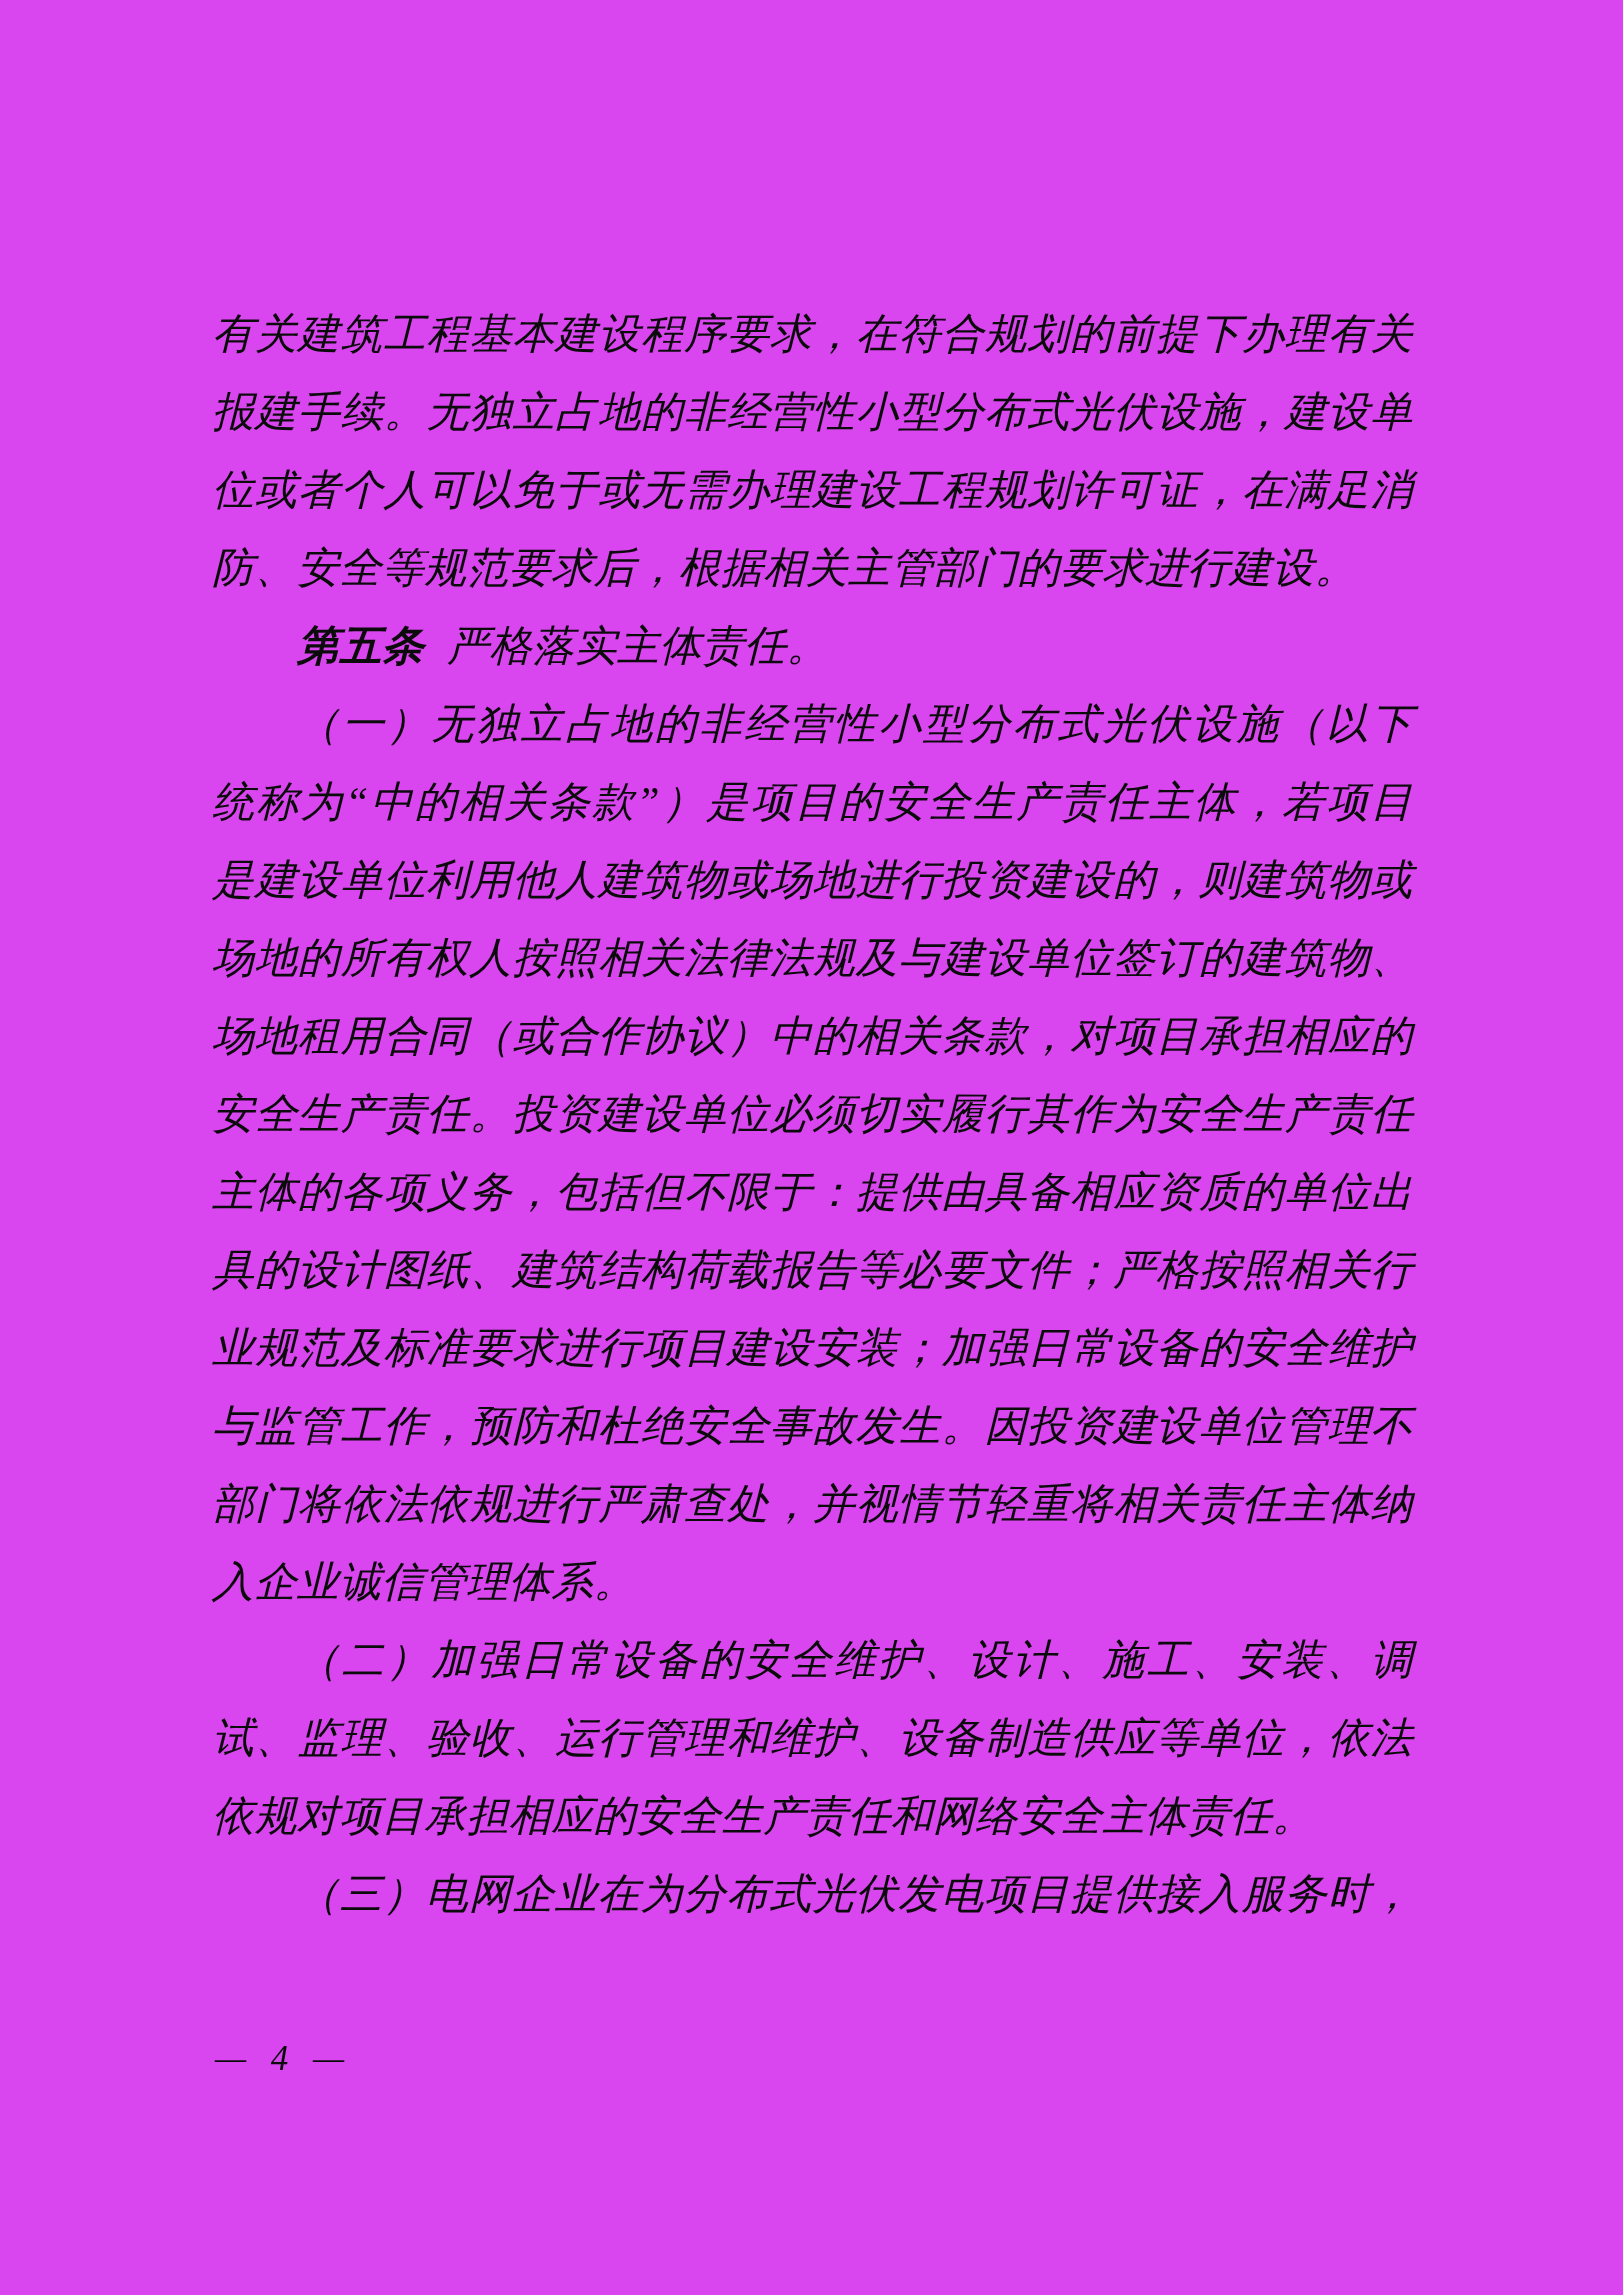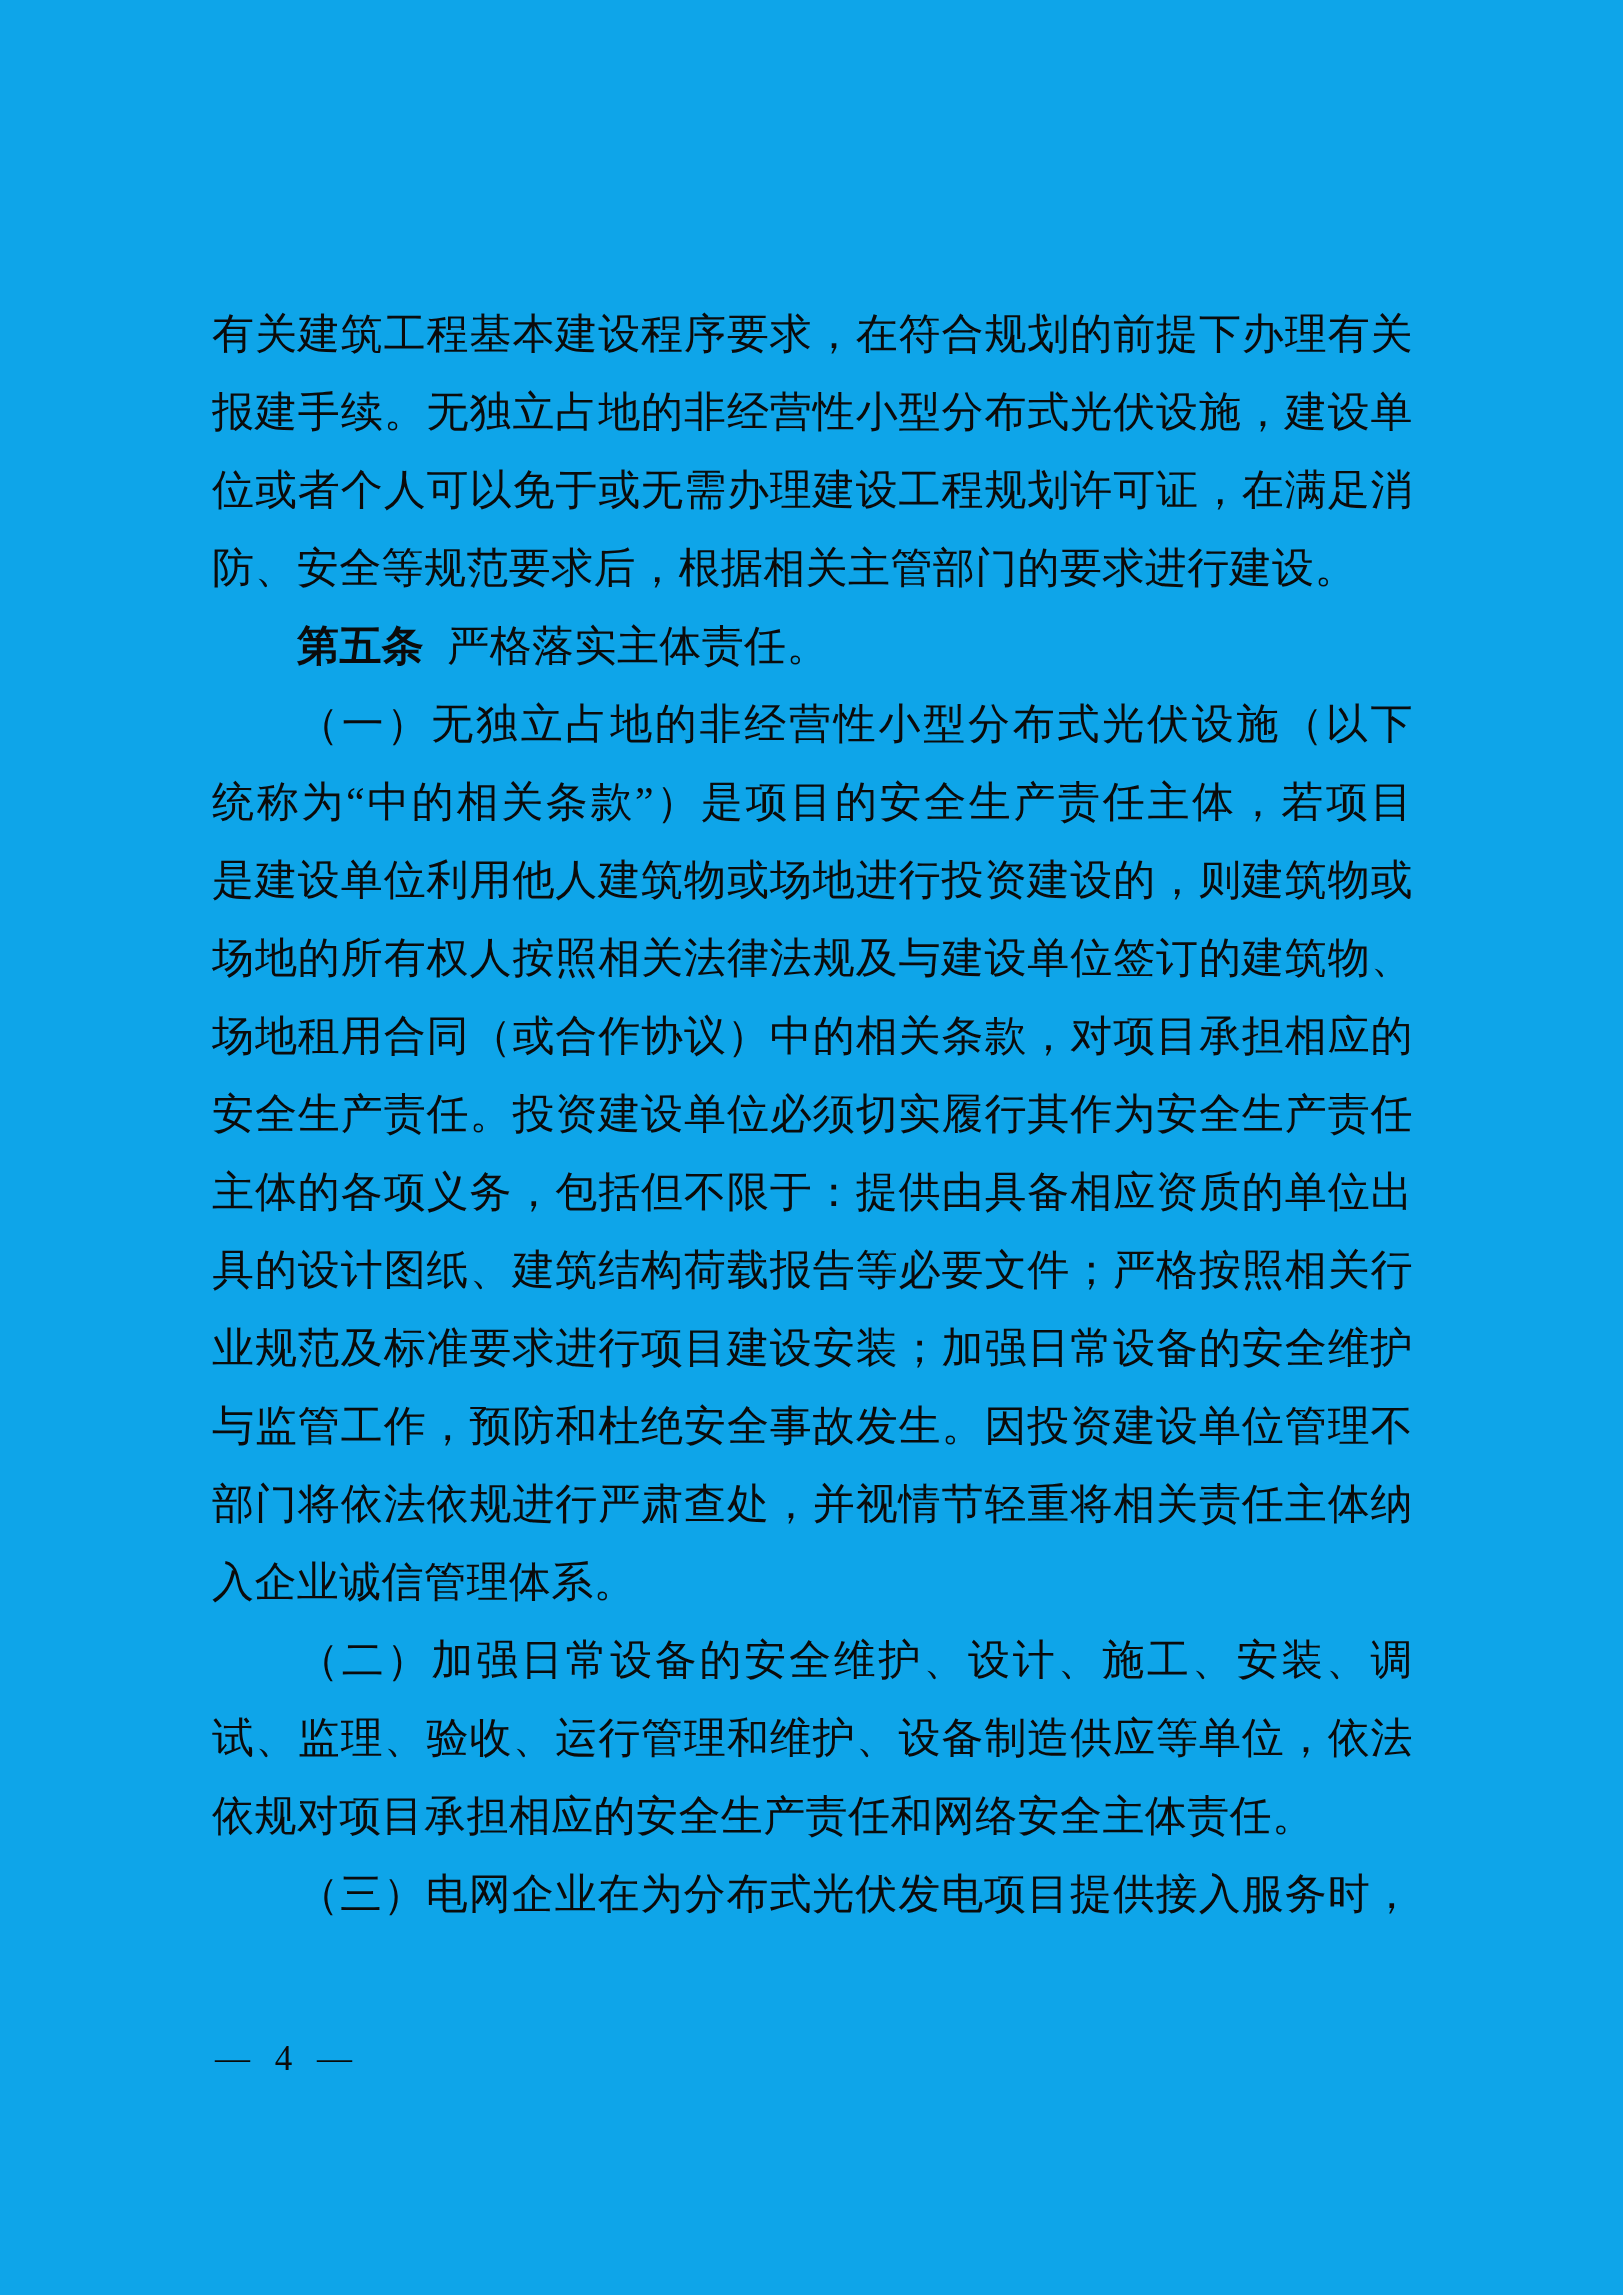--- a/index.html
+++ b/index.html
@@ -4,24 +4,25 @@
 <style>
   html, body {
     margin: 0;
     padding: 0;
     background: #ffffff;
   }
   .page {
     position: relative;
     width: 1623px;
     height: 2295px;
-    background: #0ea5e9;
+    background: #d946ef;
     color: #0b0b0b;
     font-family: "Liberation Serif", "DejaVu Serif", serif;
     overflow: hidden;
+    font-style: italic;
   }
   .text-block {
     position: absolute;
     left: 212px;
     top: 295px;
     width: 1201px;
   }
   .line {
     font-size: 42px;
     line-height: 78px;

